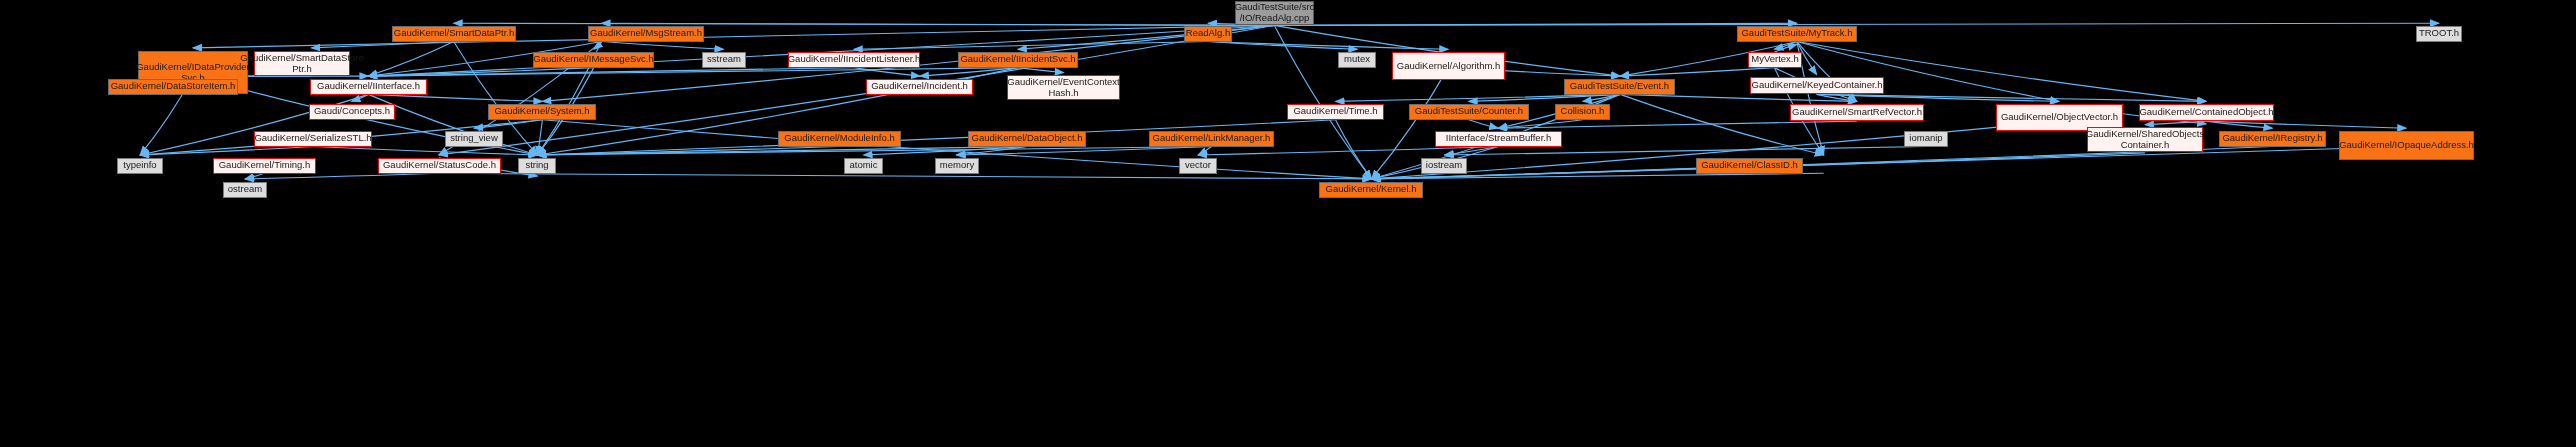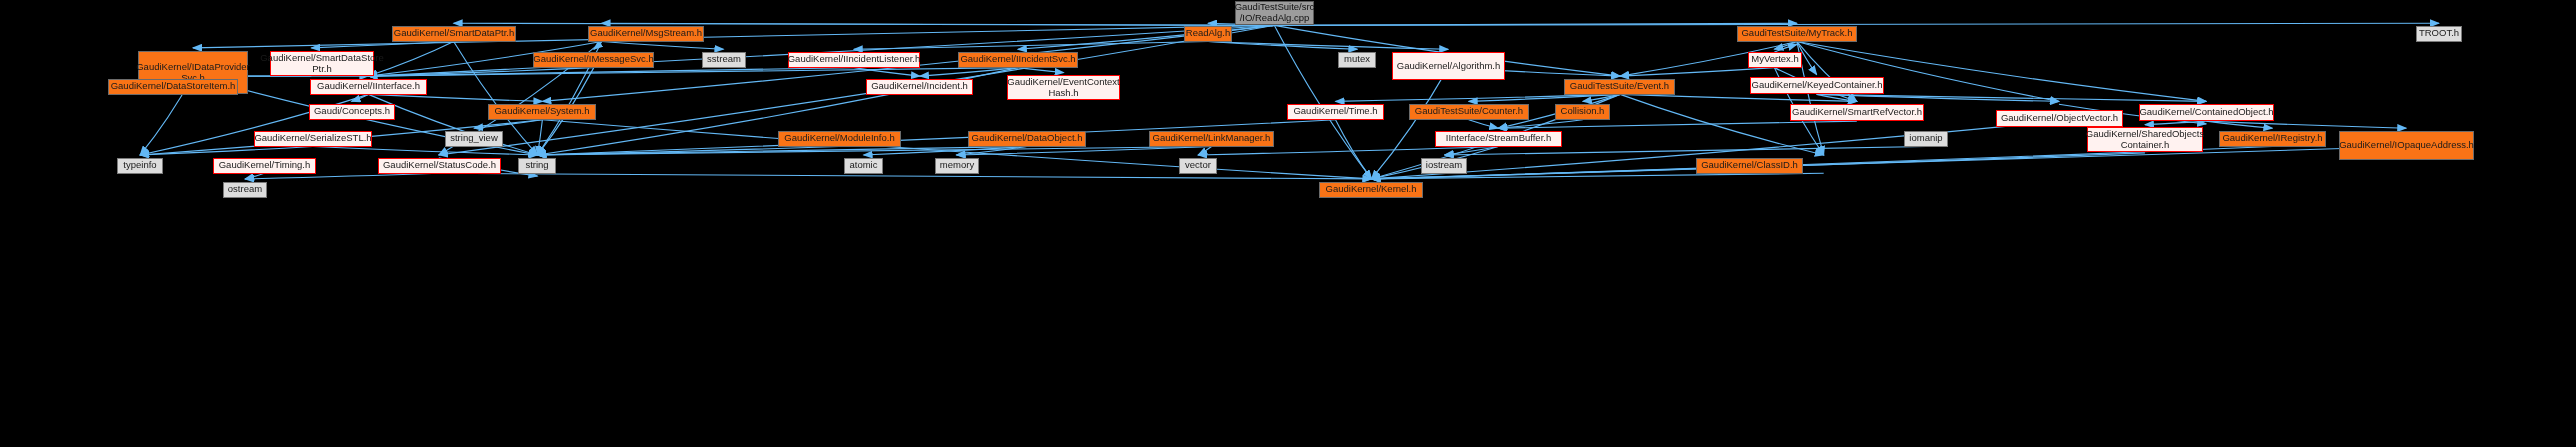--- a/index.html
+++ b/index.html
@@ -129,21 +129,21 @@
   <div id="node-layer">
       <div class="node root" style="left: 1235px; top: 1.4px; width: 79px; height: 24px;">GaudiTestSuite/src
 /IO/ReadAlg.cpp</div>
       <div class="node plain" style="left: 392px; top: 26px; width: 124px; height: 15.5px;">GaudiKernel/SmartDataPtr.h</div>
       <div class="node plain" style="left: 544px; top: 26px; width: 116px; height: 15.5px; margin-left: 44px;">GaudiKernel/MsgStream.h</div>
       <div class="node plain" style="left: 1184px; top: 26px; width: 48px; height: 15.5px;">ReadAlg.h</div>
       <div class="node plain" style="left: 1737px; top: 26px; width: 120px; height: 15.5px;">GaudiTestSuite/MyTrack.h</div>
       <div class="node sys" style="left: 2416px; top: 26px; width: 46px; height: 15.5px;">TROOT.h</div>
       <div class="node plain" style="left: 138px; top: 51px; width: 110px; height: 43px;">GaudiKernel/IDataProvider
 Svc.h</div>
-      <div class="node red" style="left: 254px; top: 51px; width: 104px; height: 25px; margin-left: 16px;">GaudiKernel/SmartDataStore
+      <div class="node red" style="left: 254px; top: 51px; width: 96px; height: 25px;">GaudiKernel/SmartDataStore
 Ptr.h</div>
       <div class="node plain" style="left: 533px; top: 52px; width: 121px; height: 15.5px;">GaudiKernel/IMessageSvc.h</div>
       <div class="node sys" style="left: 702px; top: 52px; width: 44px; height: 15.5px;">sstream</div>
       <div class="node red" style="left: 788px; top: 52px; width: 132px; height: 15.5px;">GaudiKernel/IIncidentListener.h</div>
       <div class="node plain" style="left: 958px; top: 52px; width: 120px; height: 15.5px;">GaudiKernel/IIncidentSvc.h</div>
       <div class="node sys" style="left: 1338px; top: 52px; width: 38px; height: 15.5px;">mutex</div>
       <div class="node red" style="left: 1392px; top: 52px; width: 113px; height: 28px;">GaudiKernel/Algorithm.h</div>
       <div class="node red" style="left: 1748px; top: 52px; width: 54px; height: 15.5px;">MyVertex.h</div>
       <div class="node plain" style="left: 108px; top: 79px; width: 130px; height: 15.5px;">GaudiKernel/DataStoreItem.h</div>
       <div class="node red" style="left: 310px; top: 79px; width: 117px; height: 15.5px;">GaudiKernel/IInterface.h</div>
@@ -151,21 +151,21 @@
       <div class="node red" style="left: 1007px; top: 75px; width: 113px; height: 25px;">GaudiKernel/EventContext
 Hash.h</div>
       <div class="node plain" style="left: 1564px; top: 79px; width: 111px; height: 15.5px;">GaudiTestSuite/Event.h</div>
       <div class="node red" style="left: 1750px; top: 77px; width: 134px; height: 17px;">GaudiKernel/KeyedContainer.h</div>
       <div class="node red" style="left: 309px; top: 104px; width: 86px; height: 15.5px;">Gaudi/Concepts.h</div>
       <div class="node plain" style="left: 488px; top: 104px; width: 108px; height: 15.5px;">GaudiKernel/System.h</div>
       <div class="node red" style="left: 1287px; top: 104px; width: 97px; height: 15.5px;">GaudiKernel/Time.h</div>
       <div class="node plain" style="left: 1409px; top: 104px; width: 120px; height: 15.5px;">GaudiTestSuite/Counter.h</div>
       <div class="node plain" style="left: 1555px; top: 104px; width: 55px; height: 15.5px;">Collision.h</div>
       <div class="node red" style="left: 1790px; top: 104px; width: 134px; height: 17px;">GaudiKernel/SmartRefVector.h</div>
-      <div class="node red" style="left: 1996px; top: 110px; width: 127px; height: 17px;">GaudiKernel/ObjectVector.h</div>
+      <div class="node red" style="left: 1996px; top: 104px; width: 127px; height: 27px;">GaudiKernel/ObjectVector.h</div>
       <div class="node red" style="left: 2139px; top: 104px; width: 135px; height: 17px;">GaudiKernel/ContainedObject.h</div>
       <div class="node red" style="left: 254px; top: 131px; width: 118px; height: 15.5px;">GaudiKernel/SerializeSTL.h</div>
       <div class="node sys" style="left: 445px; top: 131px; width: 58px; height: 15.5px;">string_view</div>
       <div class="node plain" style="left: 778px; top: 131px; width: 123px; height: 15.5px;">GaudiKernel/ModuleInfo.h</div>
       <div class="node plain" style="left: 968px; top: 131px; width: 118px; height: 15.5px;">GaudiKernel/DataObject.h</div>
       <div class="node plain" style="left: 1149px; top: 131px; width: 125px; height: 15.5px;">GaudiKernel/LinkManager.h</div>
       <div class="node red" style="left: 1435px; top: 131px; width: 127px; height: 15.5px;">IInterface/StreamBuffer.h</div>
       <div class="node sys" style="left: 1904px; top: 131px; width: 44px; height: 15.5px;">iomanip</div>
       <div class="node red" style="left: 2087px; top: 127px; width: 116px; height: 25px;">GaudiKernel/SharedObjects
 Container.h</div>

